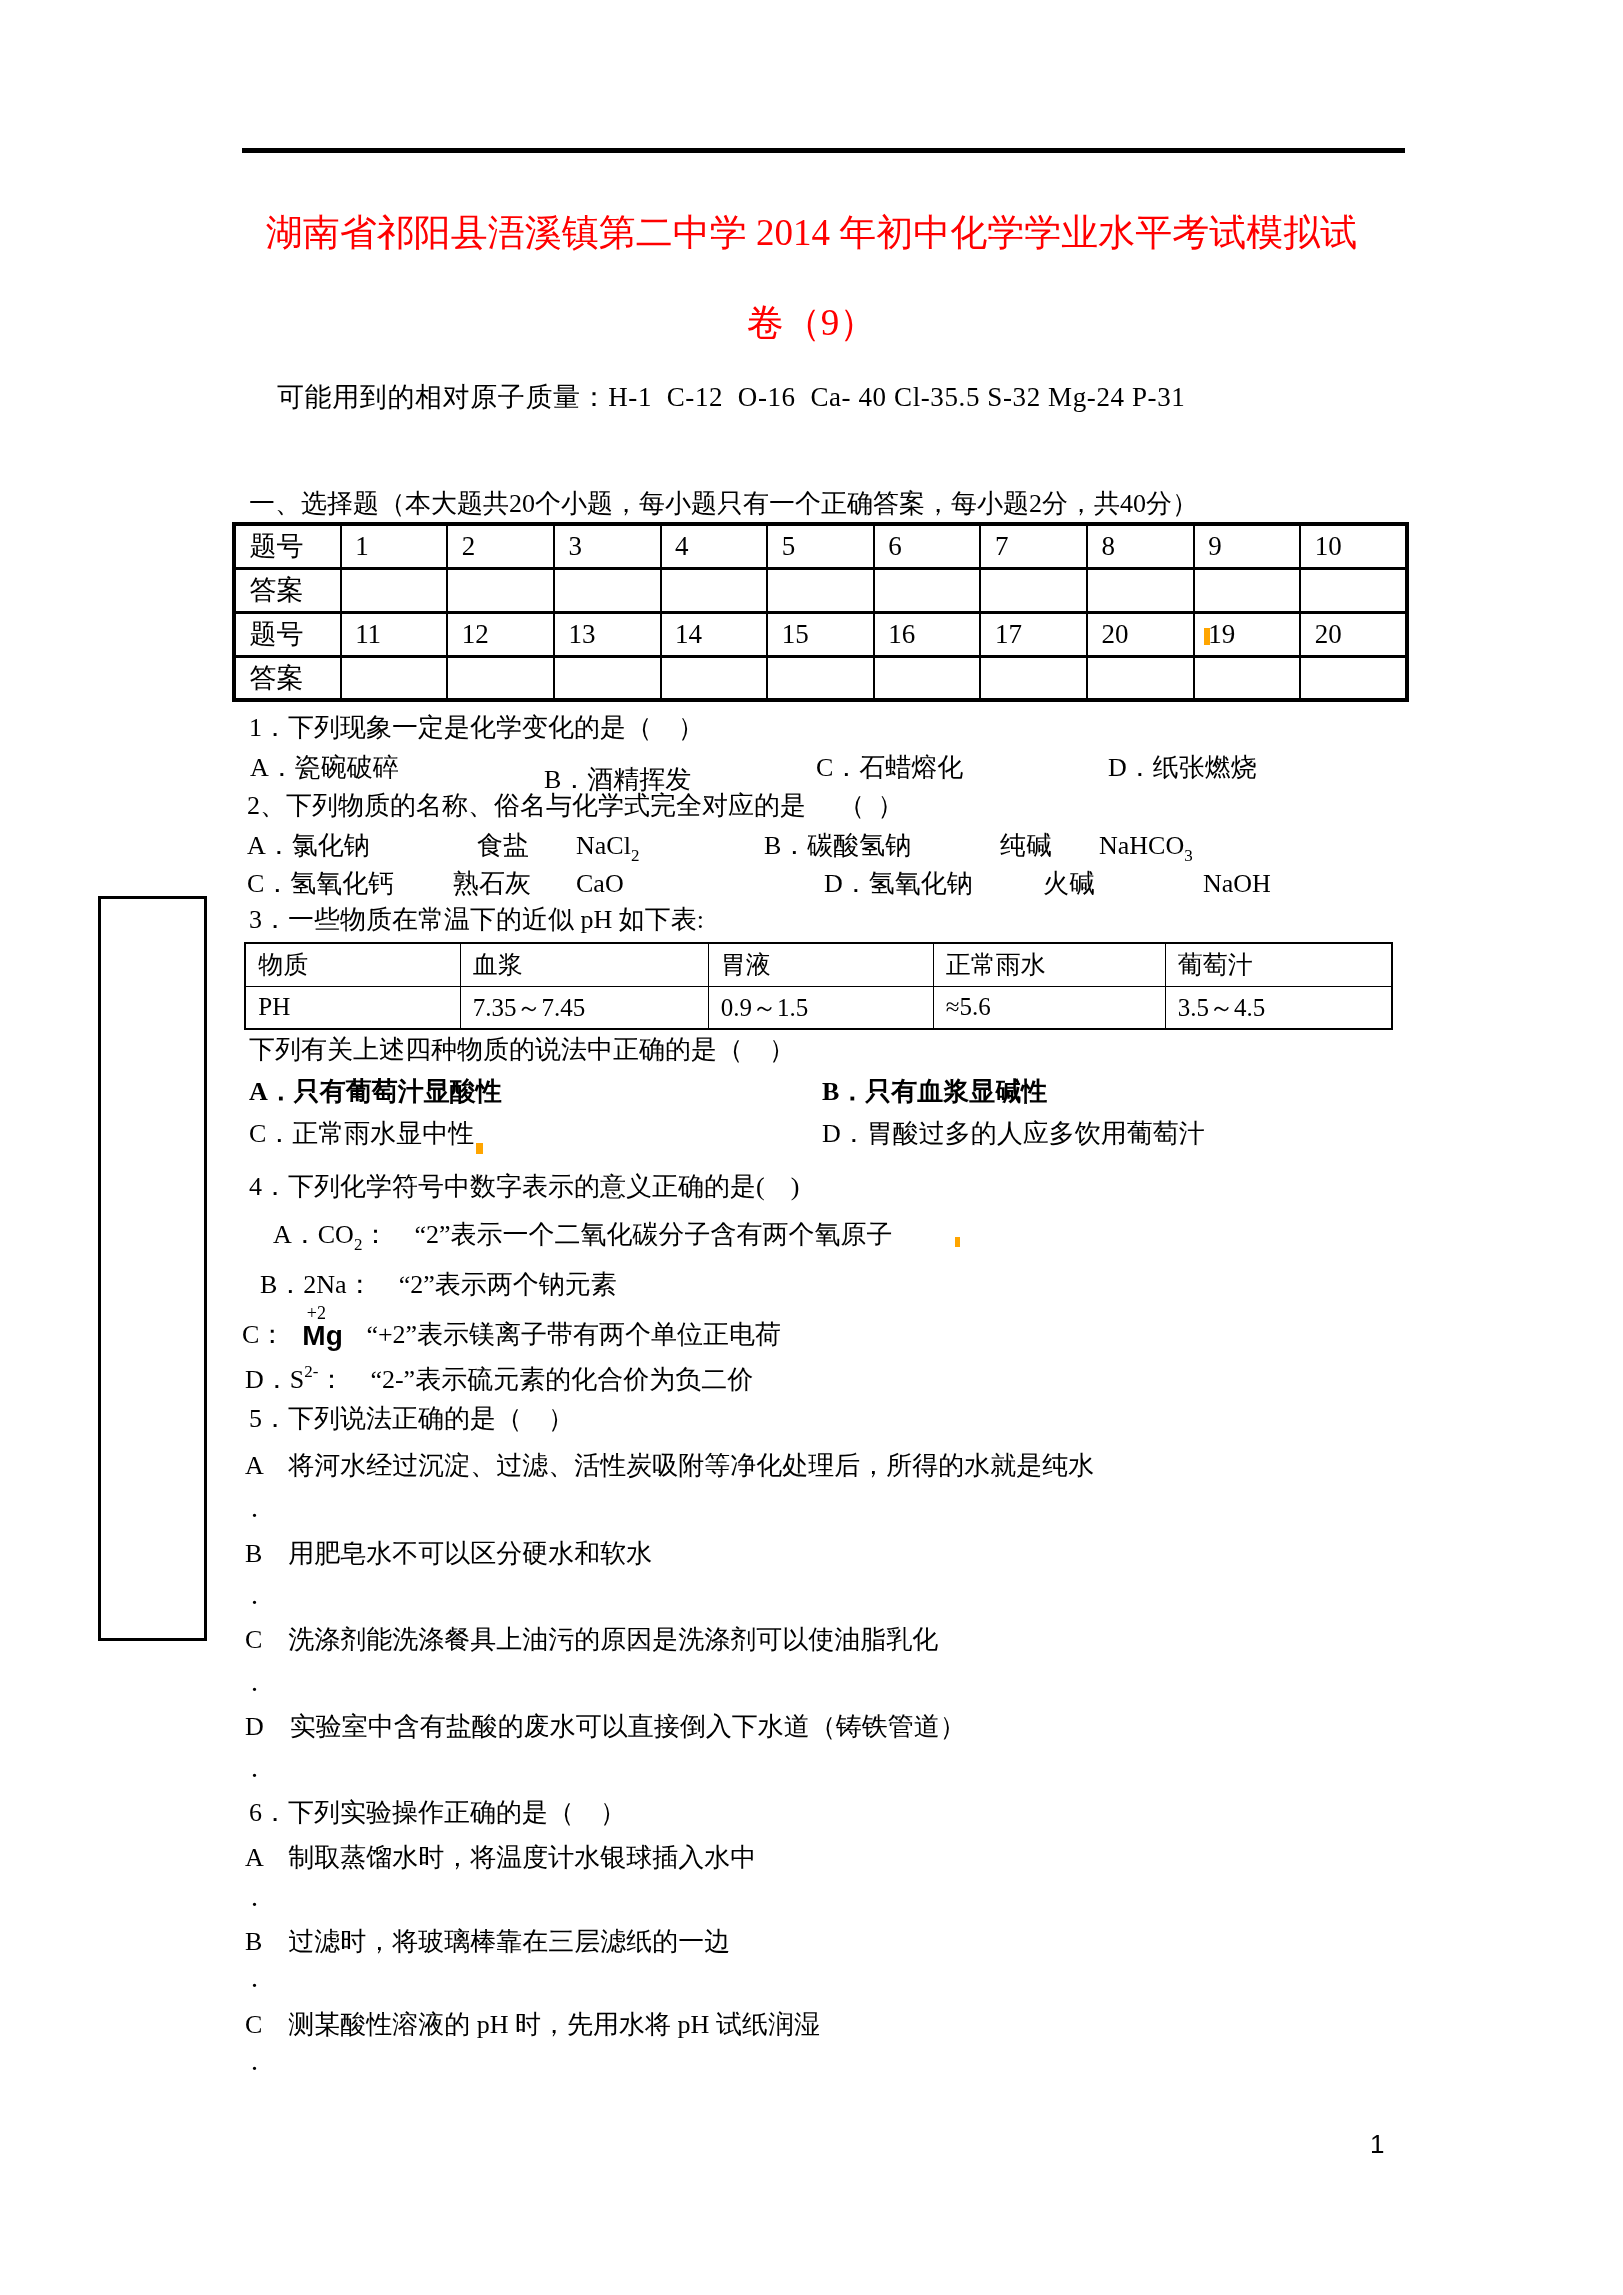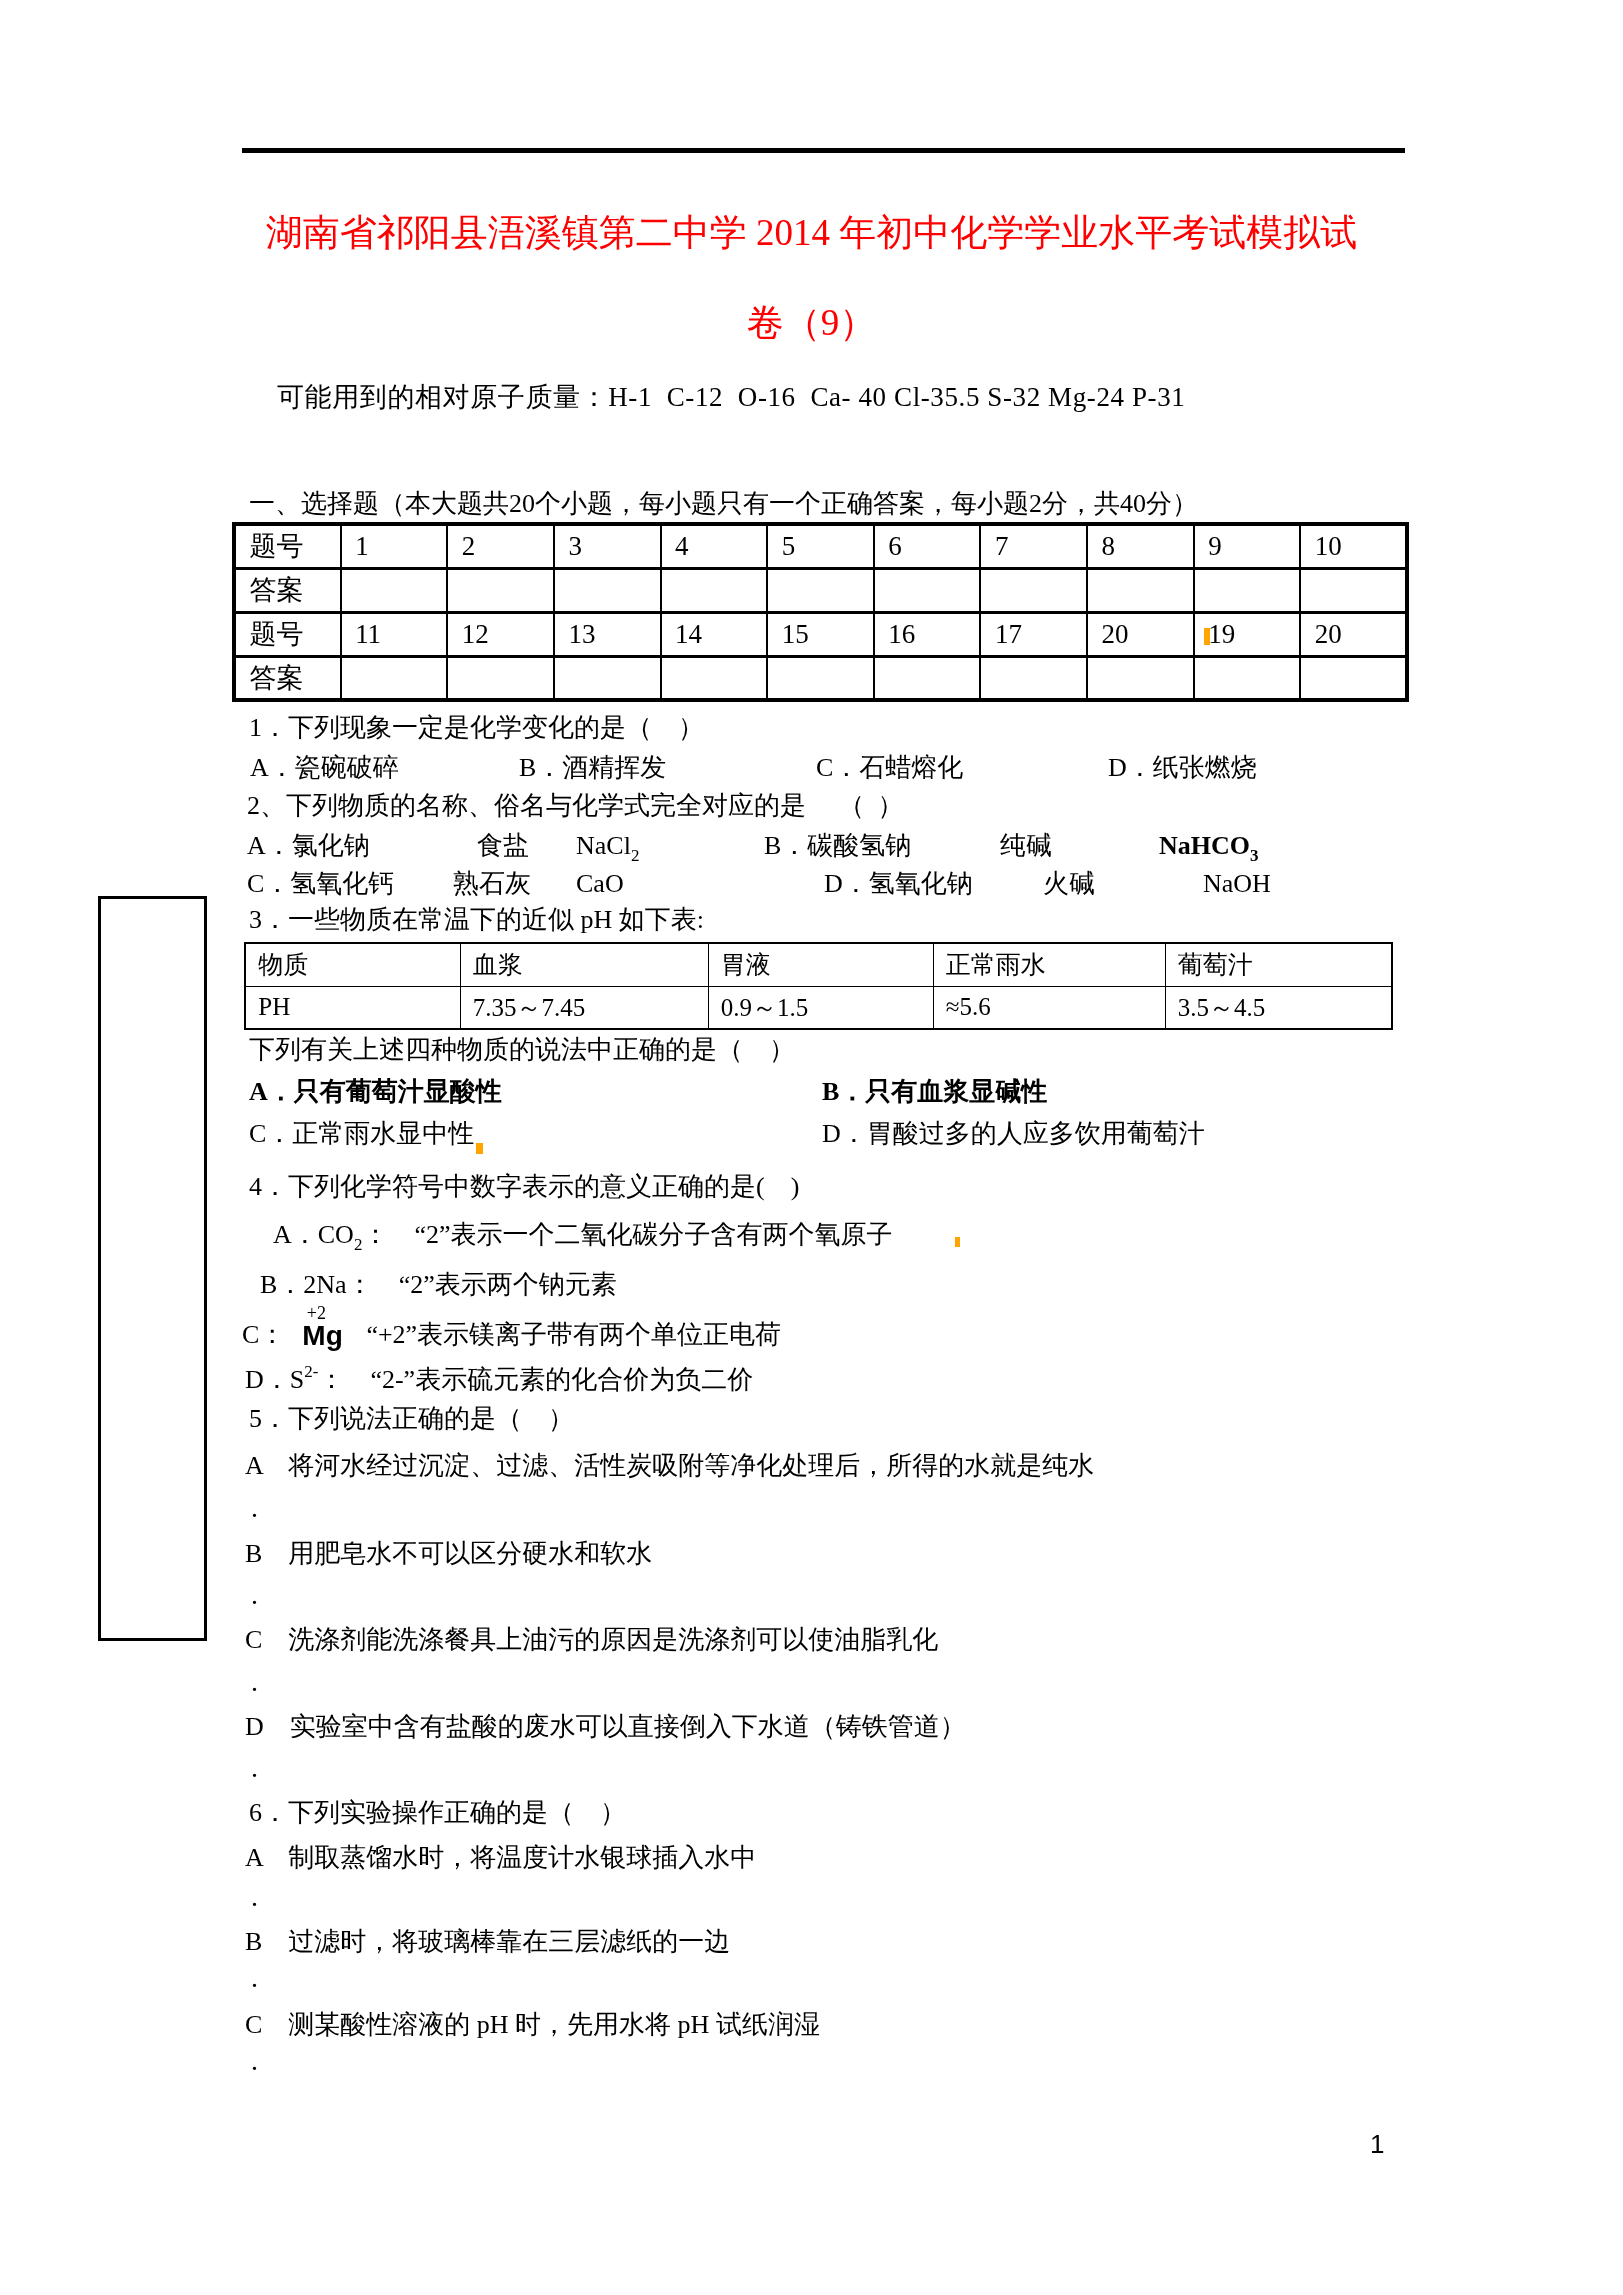--- a/index.html
+++ b/index.html
@@ -103,33 +103,33 @@
     <td></td>
   </tr>
 </tbody>
   </table>
 
 <div class="mark" style="left:1204px;top:628px;width:5.6px;height:17px;"></div>
 
 <div class="ln" style="left:249px;top:713px;">1．下列现象一定是化学变化的是（    ）</div>
 <div class="ln" style="left:250px;top:753px;width:1178px;">
   <span class="seg" style="left:0;">A．瓷碗破碎</span>
-  <span class="seg" style="left:269px;">B．酒精挥发</span>
+  <span class="seg" style="left:294px;margin-top:12px;">B．酒精挥发</span>
   <span class="seg" style="left:566px;">C．石蜡熔化</span>
   <span class="seg" style="left:858px;text-align:center;">D．纸张燃烧</span>
 </div>
 
 <div class="ln" style="left:247px;top:791px;">2、下列物质的名称、俗名与化学式完全对应的是     （  ）</div>
 <div class="ln" style="left:247px;top:831px;width:1206px;">
   <span class="seg" style="left:0;">A．氯化钠</span>
   <span class="seg" style="left:230px;">食盐</span>
   <span class="seg" style="left:329px;"><span>NaCl</span><sub>2</sub></span>
   <span class="seg" style="left:517px;">B．碳酸氢钠</span>
   <span class="seg" style="left:753px;">纯碱</span>
-  <span class="seg" style="left:912px;font-weight:bold;"><span>NaHCO</span><sub>3</sub></span>
+  <span class="seg" style="left:852px;"><span>NaHCO</span><sub>3</sub></span>
 </div>
 <div class="ln" style="left:247px;top:869px;width:1206px;">
   <span class="seg" style="left:0;">C．氢氧化钙</span>
   <span class="seg" style="left:206px;">熟石灰</span>
   <span class="seg" style="left:329px;">CaO</span>
   <span class="seg" style="left:577px;">D．氢氧化钠</span>
   <span class="seg" style="left:796px;">火碱</span>
   <span class="seg" style="left:956px;">NaOH</span>
 </div>
 

